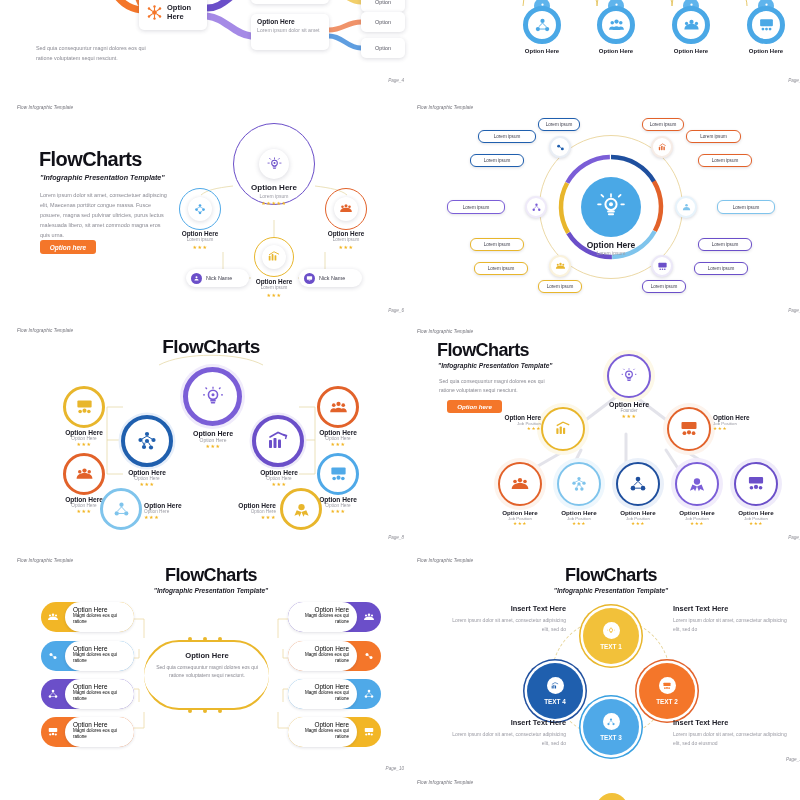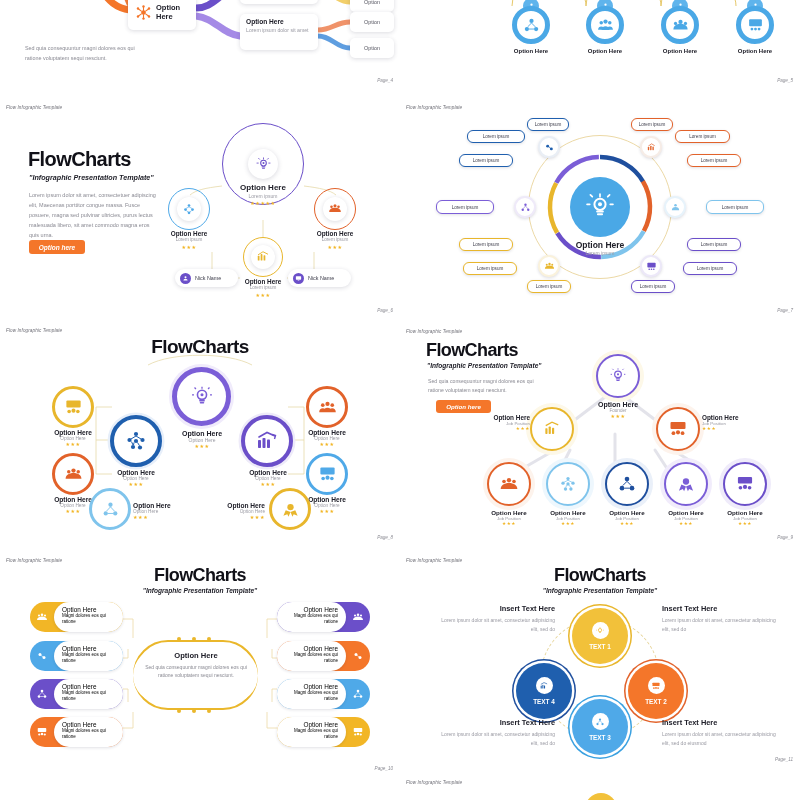--- a/index.html
+++ b/index.html
@@ -1,19 +1,19 @@
 <!DOCTYPE html>
 <html><head>
 <meta charset="utf-8">
 <style>
   * { box-sizing: border-box; margin:0; padding:0; }
   html,body { width:800px; height:800px; background:#ffffff; }
   body { font-family:"Liberation Sans", sans-serif; overflow:hidden; position:relative; }
 
-  .grid { position:absolute; inset:0; }
+  .grid { position:absolute; inset:0;margin-left:11px; }
   .slide { position:absolute; background:#fff; overflow:hidden; }
 
   .tpl-tag { position:absolute; left:6px; font-style:italic; font-size:4.6px; color:#6d6d75; letter-spacing:.1px; white-space:nowrap;}
   .pgnum { position:absolute; right:7px; font-style:italic; font-size:4.6px; color:#8b8b93; white-space:nowrap;}
 
   .ttl { font-weight:bold; color:#111118; letter-spacing:-0.6px; }
   .sub { font-style:italic; font-weight:bold; color:#1b1b24; }
   .para { color:#8a8a93; }
   .cta { background:#f4762a; color:#fff; border-radius:3px; text-align:center; font-style:italic; font-weight:bold; display:flex; align-items:center; justify-content:center; }
 

